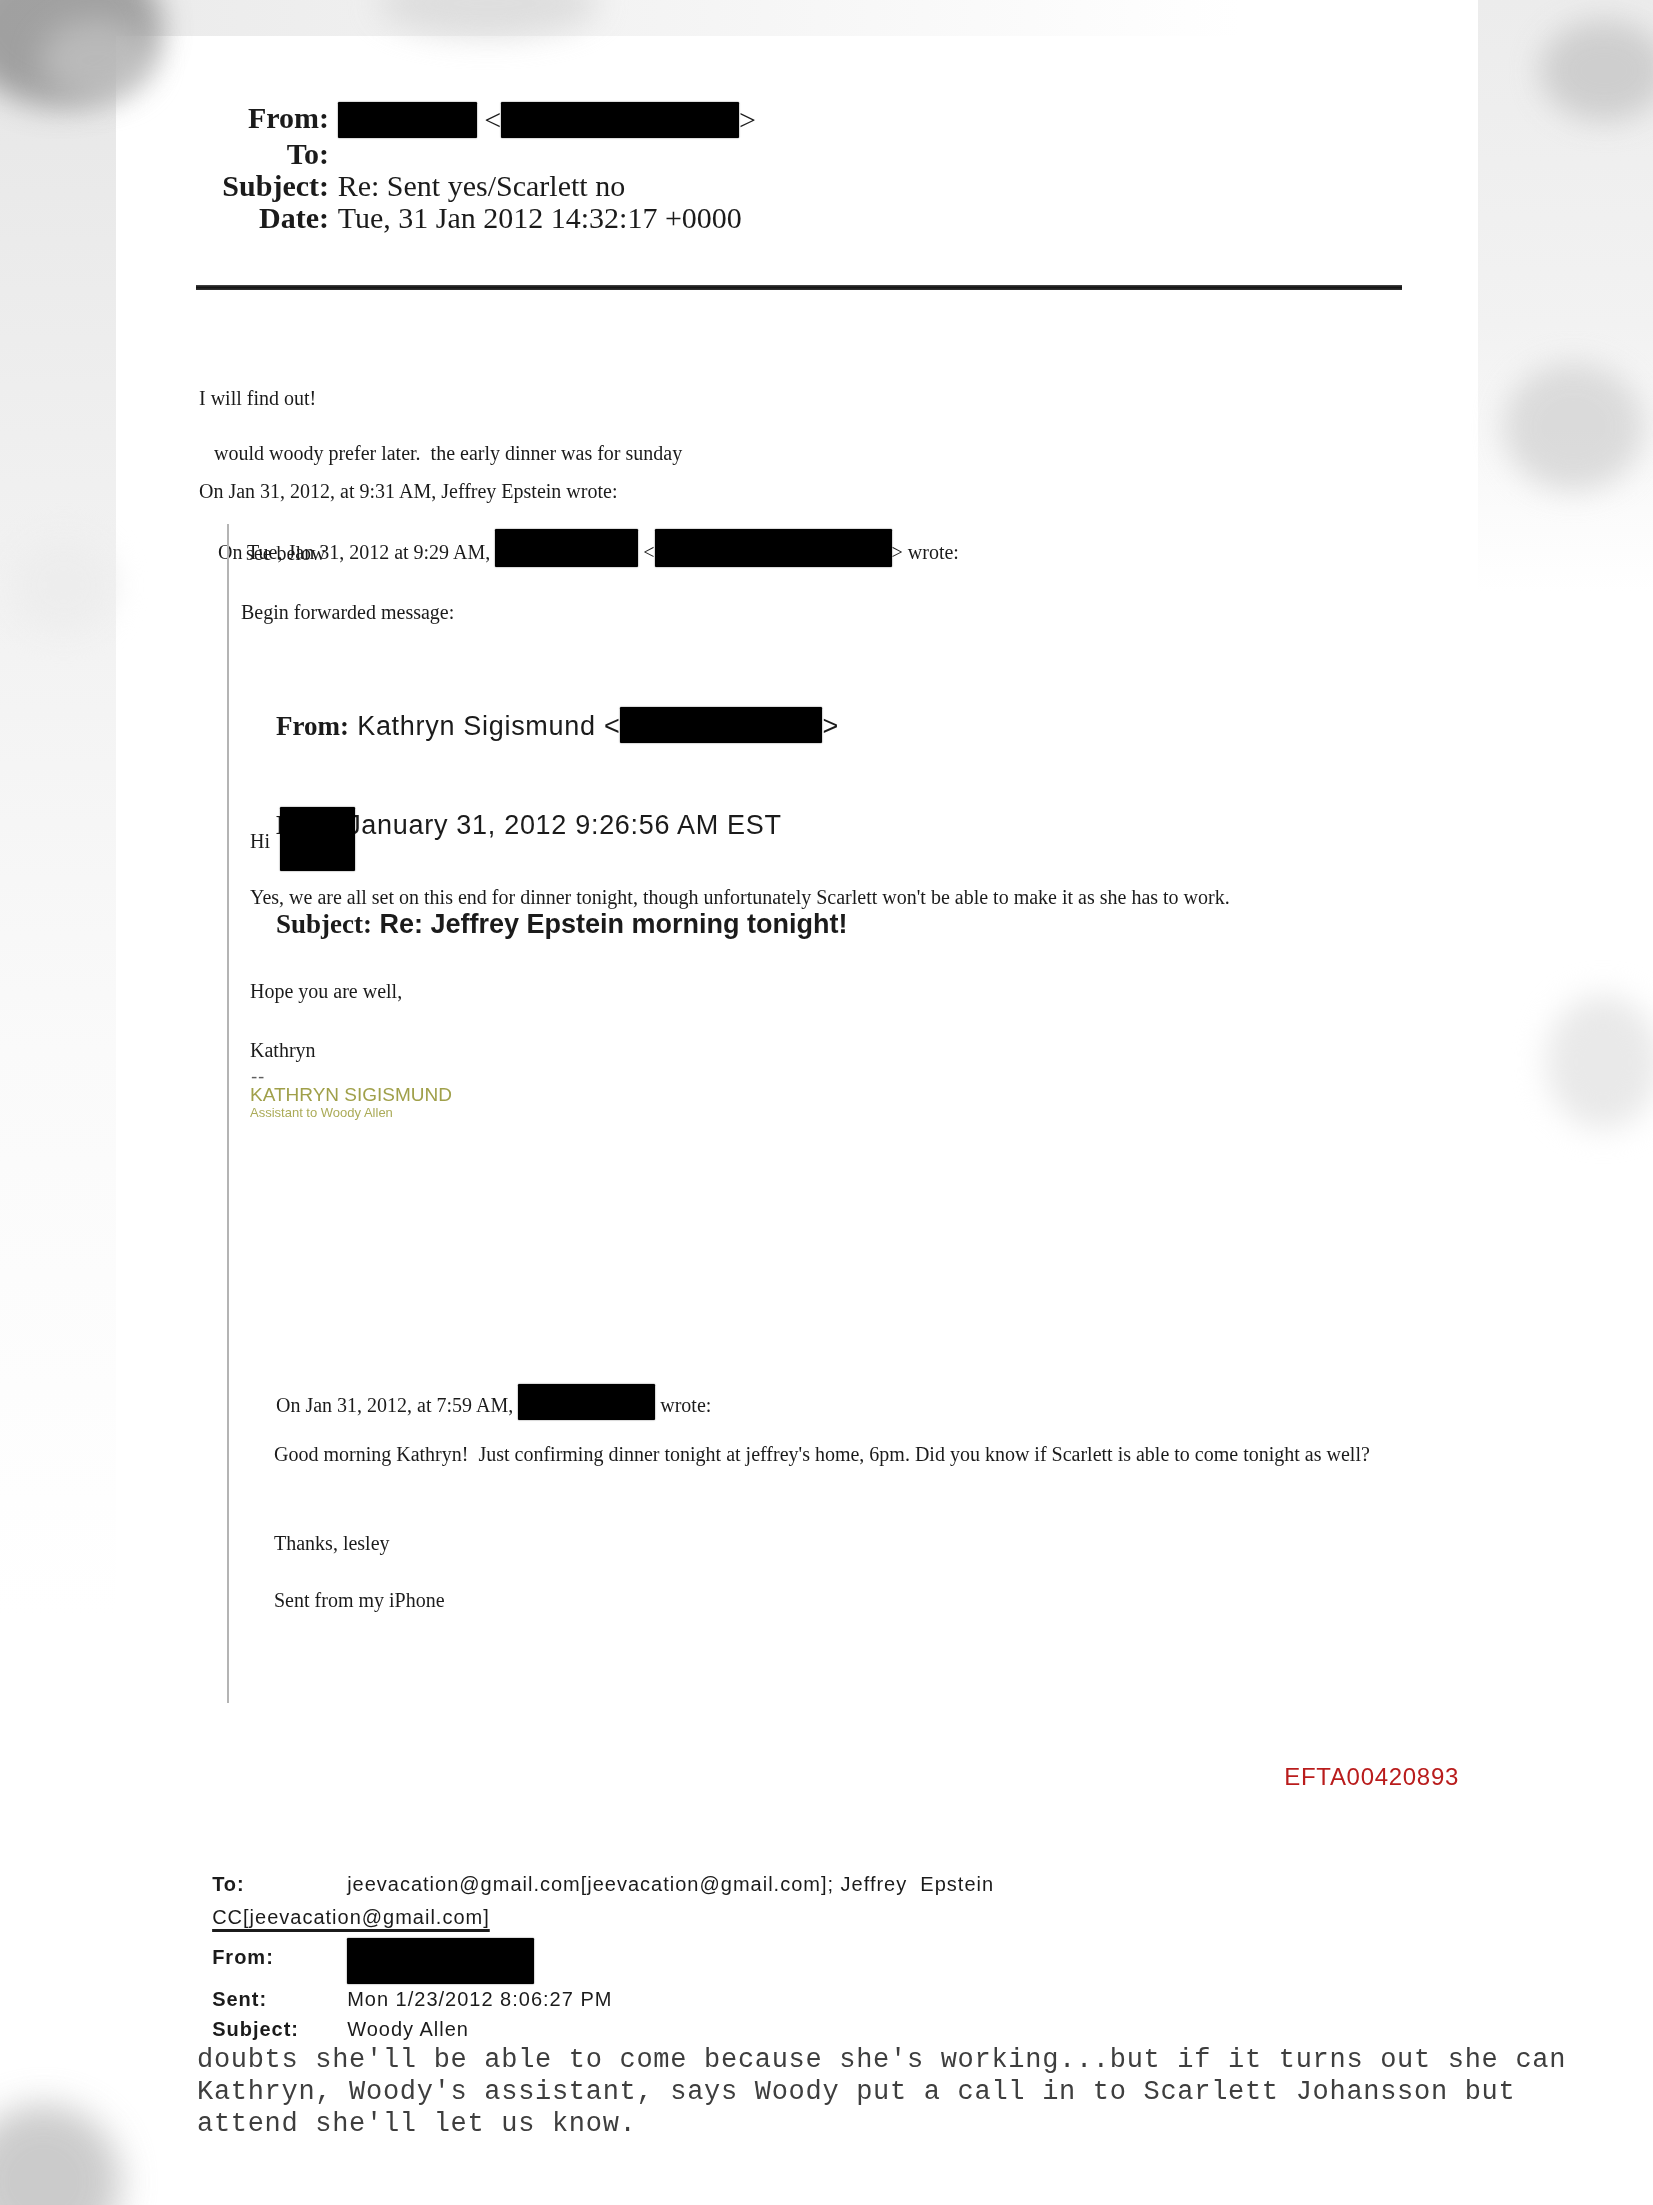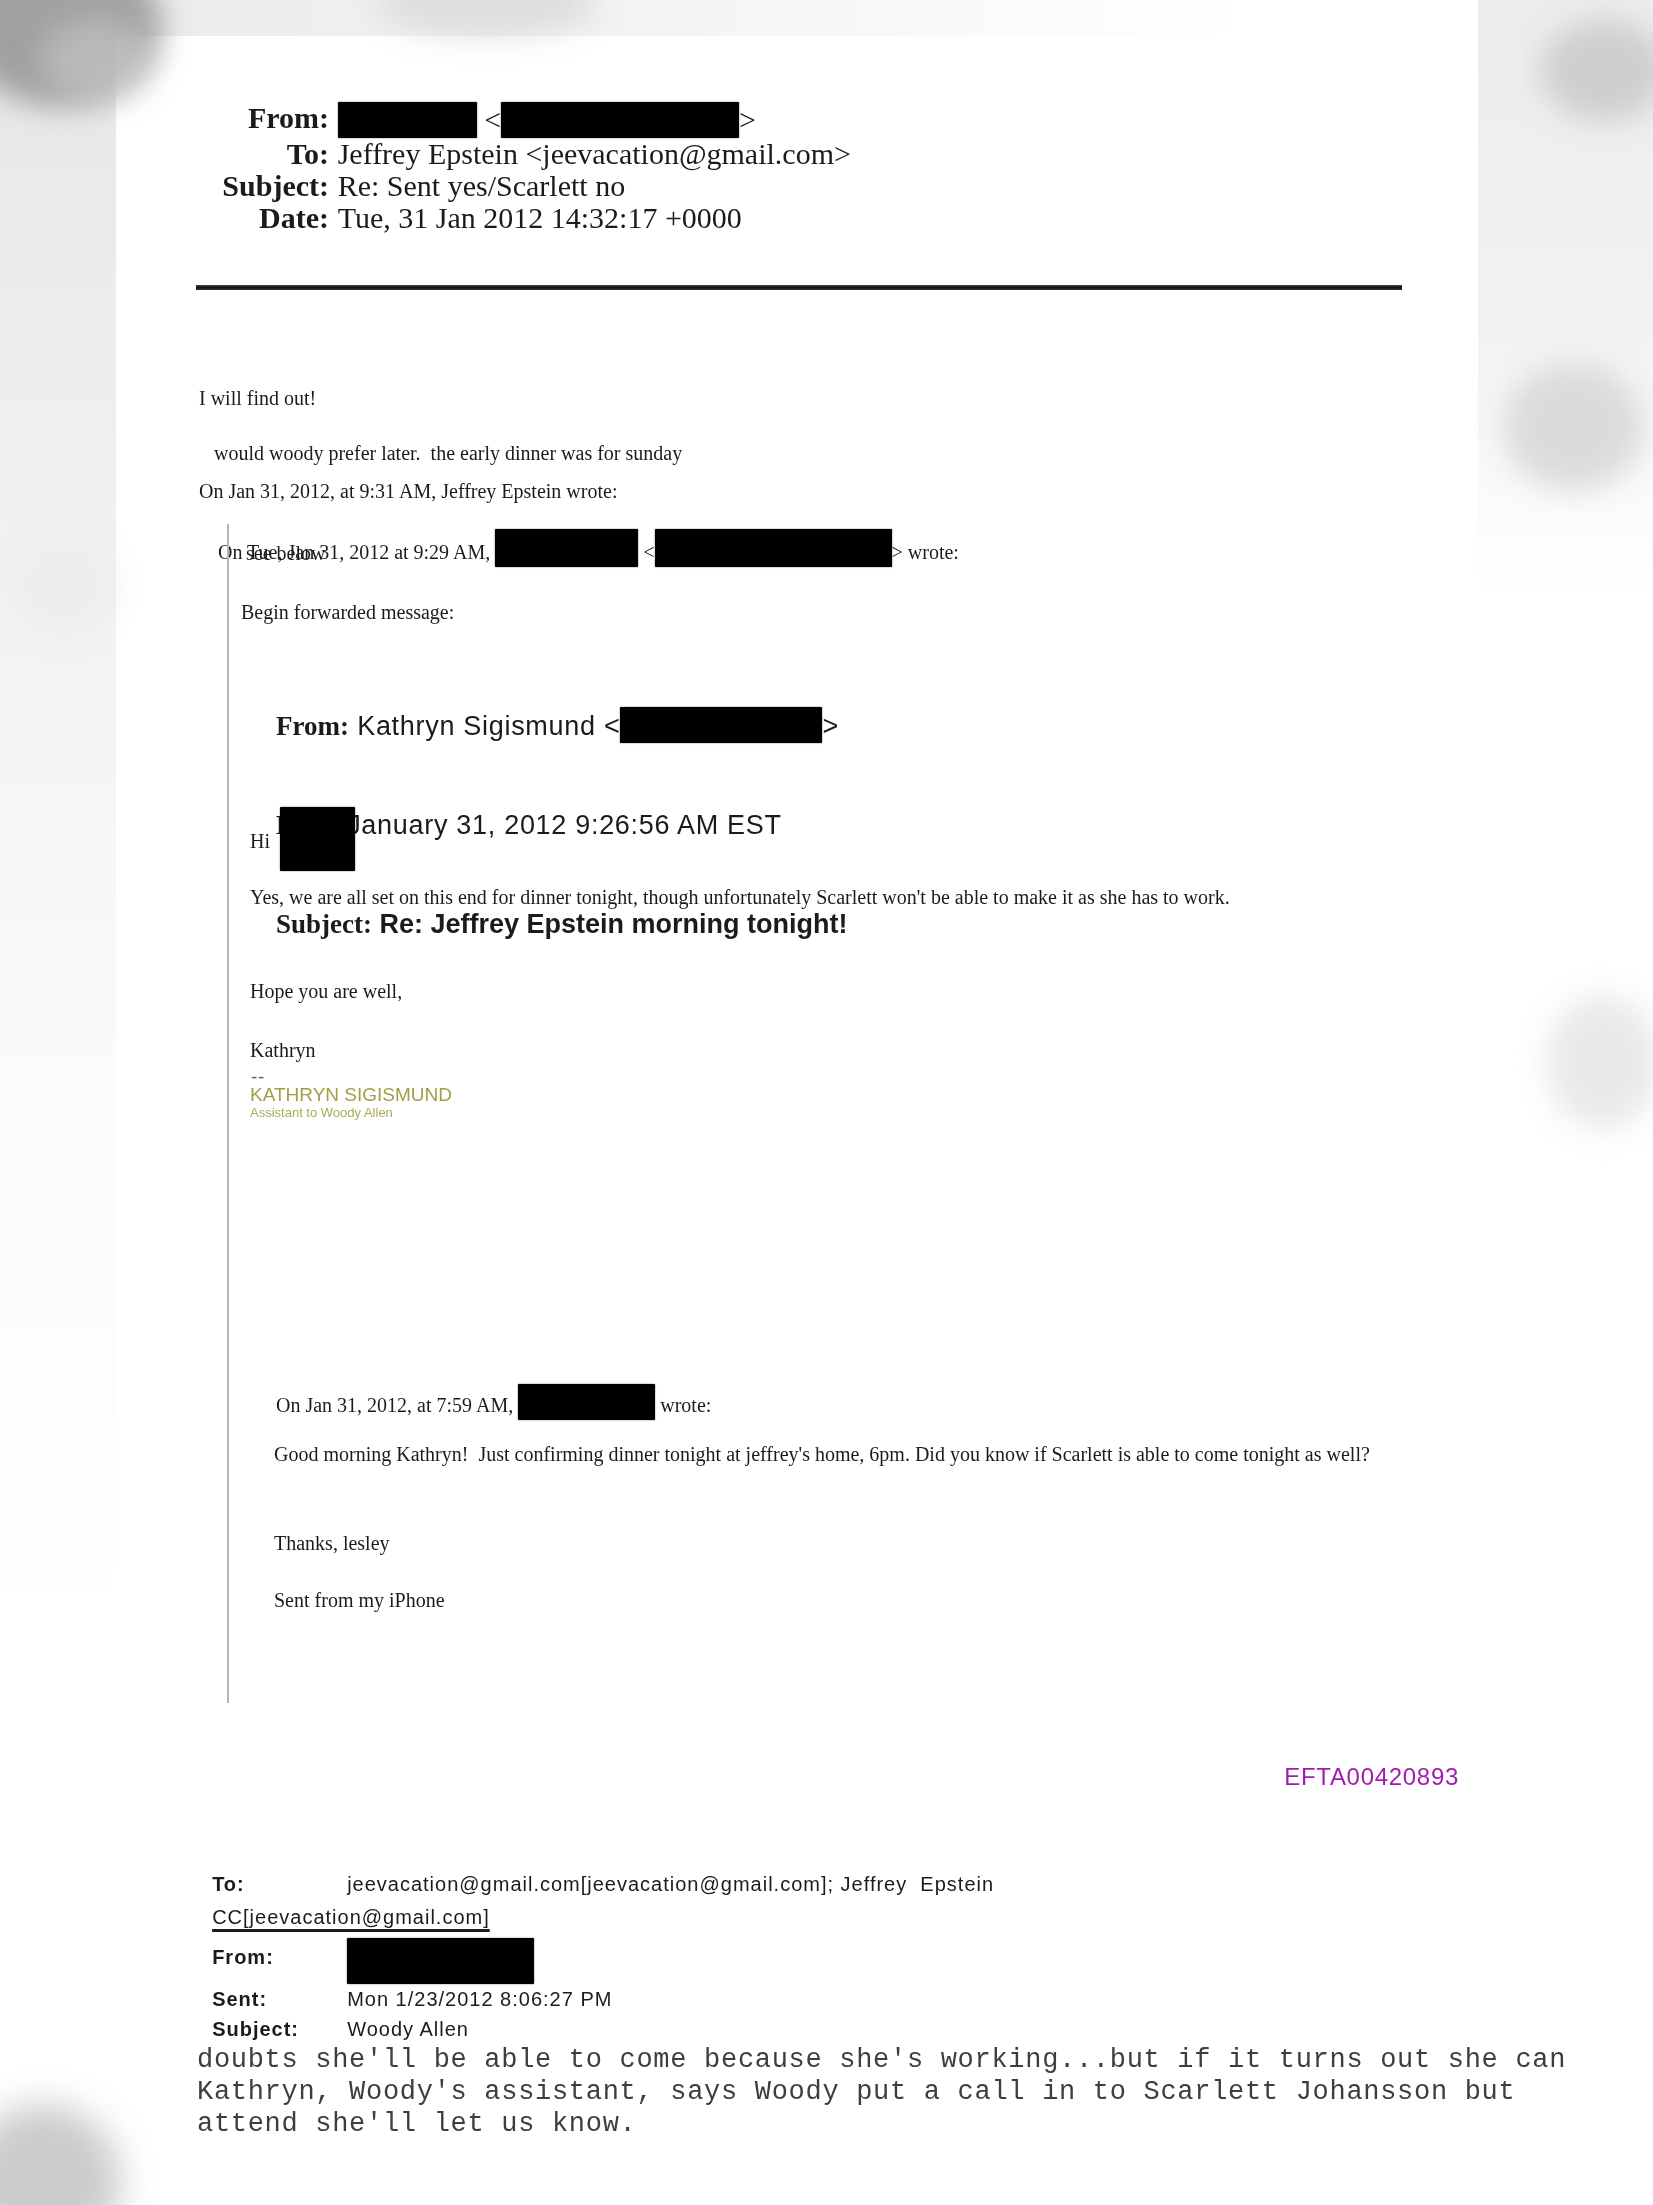--- a/index.html
+++ b/index.html
@@ -67,21 +67,21 @@
   .fwd-subj { font-weight:bold; letter-spacing:0; }
 
   
   .sig-sep  { font-family:"Liberation Sans",sans-serif; font-size:19px; color:#5f5f5f; letter-spacing:0.7px; }
   .sig-name { font-family:"Liberation Sans",sans-serif; font-size:19px; }
   .sig-title{ font-family:"Liberation Sans",sans-serif; font-size:13px; }
 
   
   .bates { left:1143px; top:1763px; width:316px; text-align:right;
            font-family:"Liberation Sans",sans-serif; font-size:24px;
-           color:#a21caf; letter-spacing:0.7px; }
+           color:#b91c1c; letter-spacing:0.7px; }
 
   
   .out-row { font-family:"Liberation Sans",sans-serif; font-size:20px;
              letter-spacing:1px; white-space:pre; }
   .out-lbl { display:inline-block; width:135px; font-weight:bold; }
   .out-underline { text-decoration:underline; text-decoration-thickness:3.4px; text-underline-offset:4.7px; }
 
   
   .mono-block { left:197px; top:2044px; width:1452px; }
   .mono-line { font-family:"Liberation Mono",monospace; font-size:27px;
@@ -102,21 +102,20 @@
 <div class="smudge sm7"></div>
 <div class="smudge sm8"></div>
 
 <div class="abs top-header">
   <div class="hdr-row">
     <span class="hdr-lbl">From:</span>
     <span class="hdr-val"><span class="redact" style="width:139px;height:36px;"></span> <span>&lt;</span><span class="redact" style="width:238px;height:36px;"></span><span>&gt;</span></span>
   </div>
   <div class="hdr-row">
     <span class="hdr-lbl">To:</span>
-    <span class="hdr-val">Jeffrey Epstein &lt;jeevacation@gmail.com&gt;</span>
   </div>
   <div class="hdr-row">
     <span class="hdr-lbl">Subject:</span>
     <span class="hdr-val">Re: Sent yes/Scarlett no</span>
   </div>
   <div class="hdr-row">
     <span class="hdr-lbl">Date:</span>
     <span class="hdr-val">Tue, 31 Jan 2012 14:32:17 +0000</span>
   </div>
 </div>

